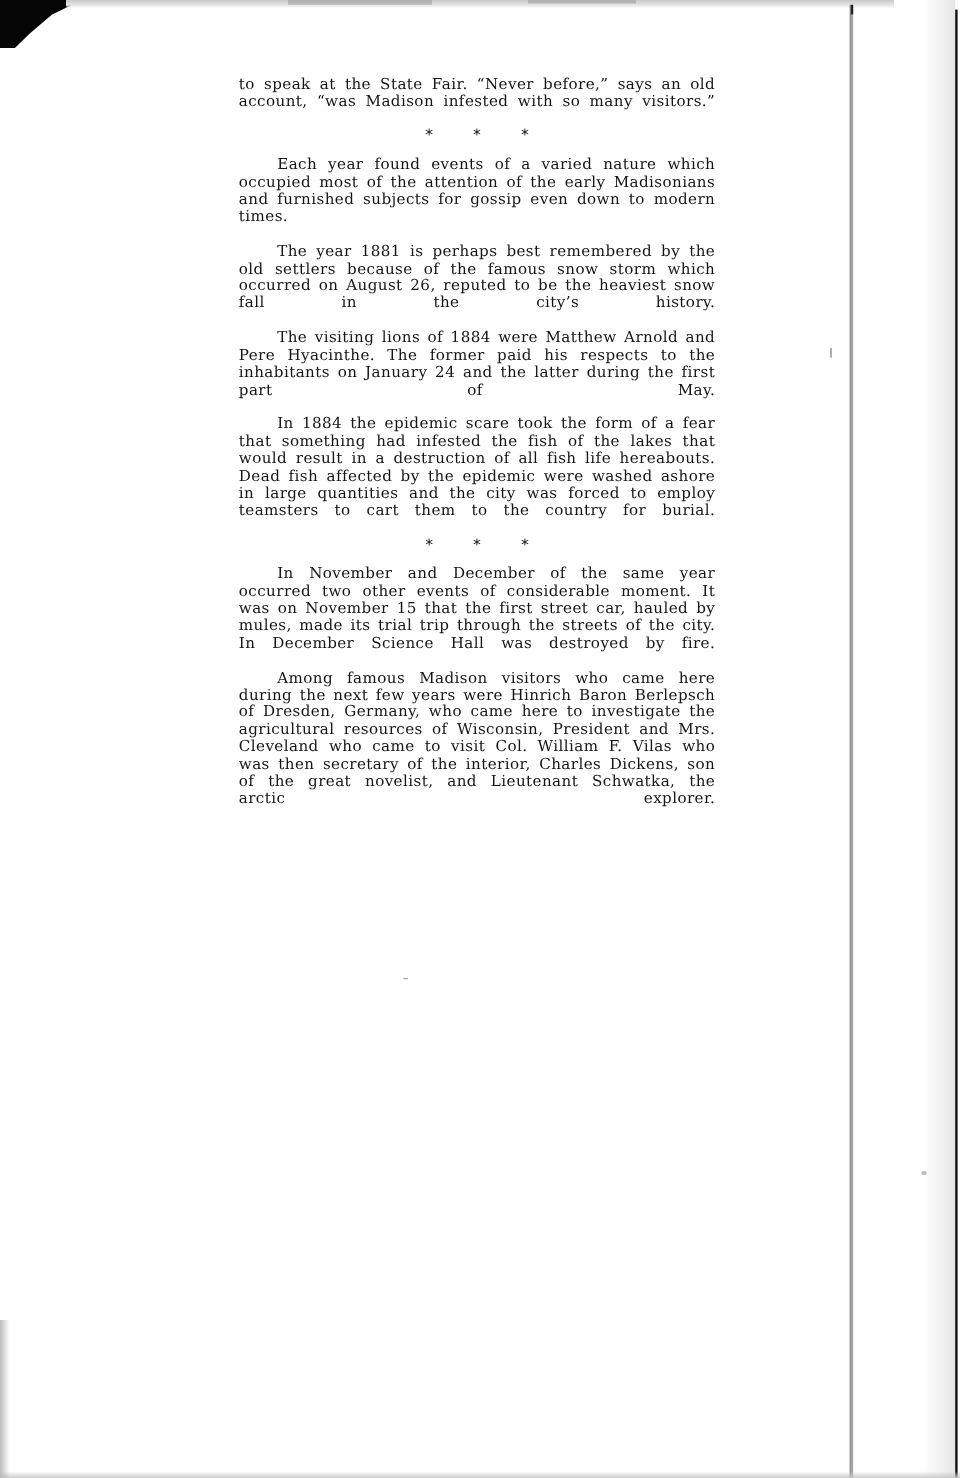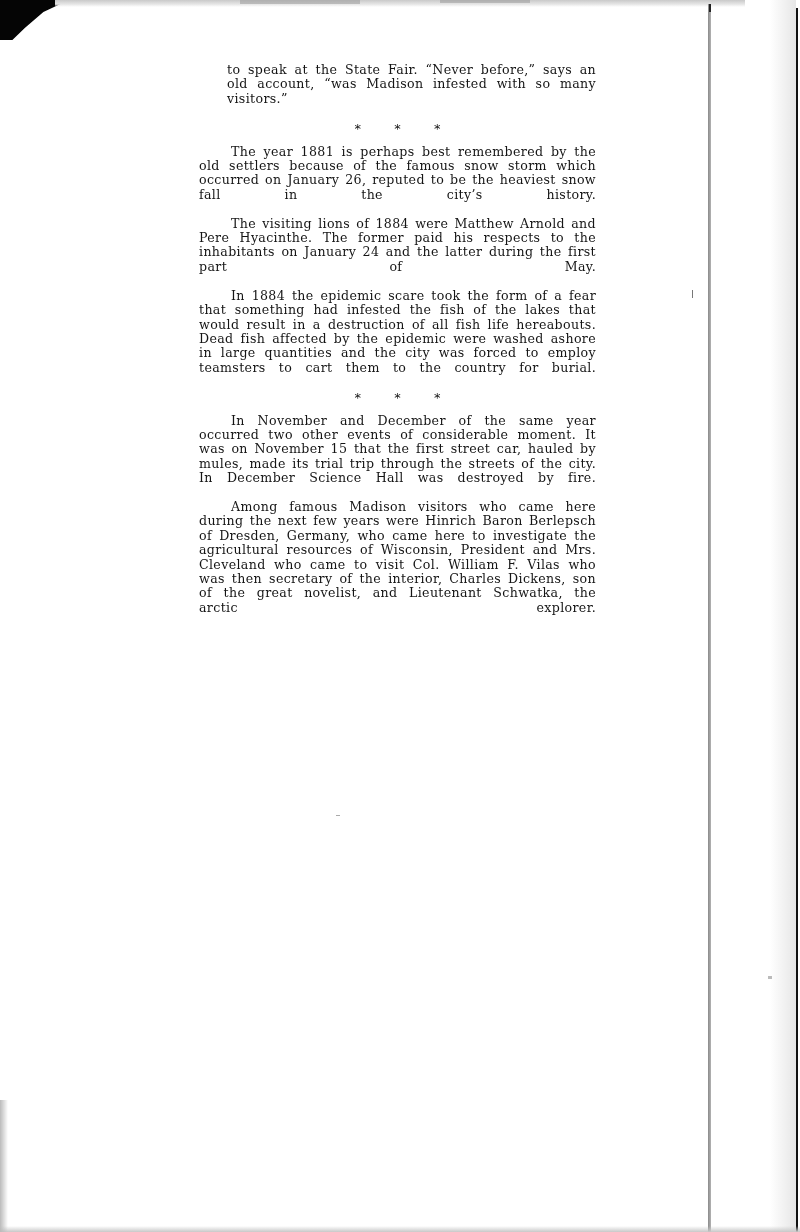--- a/index.html
+++ b/index.html
@@ -80,21 +80,21 @@
       line-height: 14.4px;
       color: #151515;
       text-align: justify;
       letter-spacing: 0.35px;
       word-spacing: 1.2px;
     }
     .column p {
       margin: 0;
       text-indent: 32px;
     }
-    .column p.noindent { text-indent: 0; margin-left: 28px; }
+    .column p.noindent { text-indent: 0; }
     .column p::after { content: ""; display: inline-block; width: 100%; height: 0; }
 
     .asterisks {
       text-align: center;
       font-family: "DejaVu Sans", sans-serif;
       font-size: 13px;
       line-height: 15px;
       letter-spacing: 14px;
       padding-left: 14px;
       margin: 0 0 9px 0;
@@ -115,20 +115,21 @@
   <div class="right-edge"></div>
   <div class="bottom-edge"></div>
   <div class="left-edge"></div>
   <div class="speck" style="left:692px;top:290px;height:8px;width:1px;"></div>
   <div class="speck" style="left:768px;top:976px;width:4px;height:3px;background:#bbb;"></div>
   <div class="speck" style="left:336px;top:815px;width:4px;height:1px;background:#aaa;"></div>
 
   <div class="column">
     <p class="noindent">to speak at the State Fair. “Never before,” says an old account, “was Madison infested with so many visitors.”</p>
     <div class="asterisks">* * *</div>
-    <p>The year 1881 is perhaps best remembered by the old settlers because of the famous snow storm which occurred on January 26, reputed to be the heaviest snow fall in the city’s history.</p>
+    <p>Each year found events of a varied nature which occupied most of the attention of the early Madisonians and furnished subjects for gossip even down to modern times.</p>
+    <p>The year 1881 is perhaps best remembered by the old settlers because of the famous snow storm which occurred on August 26, reputed to be the heaviest snow fall in the city’s history.</p>
     <p>The visiting lions of 1884 were Matthew Arnold and Pere Hyacinthe. The former paid his respects to the inhabitants on January 24 and the latter during the first part of May.</p>
     <p>In 1884 the epidemic scare took the form of a fear that something had infested the fish of the lakes that would result in a destruction of all fish life hereabouts. Dead fish affected by the epidemic were washed ashore in large quantities and the city was forced to employ teamsters to cart them to the country for burial.</p>
     <div class="asterisks">* * *</div>
     <p>In November and December of the same year occurred two other events of considerable moment. It was on November 15 that the first street car, hauled by mules, made its trial trip through the streets of the city. In December Science Hall was destroyed by fire.</p>
     <p>Among famous Madison visitors who came here during the next few years were Hinrich Baron Berlepsch of Dresden, Germany, who came here to investigate the agricultural resources of Wisconsin, President and Mrs. Cleveland who came to visit Col. William F. Vilas who was then secretary of the interior, Charles Dickens, son of the great novelist, and Lieutenant Schwatka, the arctic explorer.</p>
   </div>
 </div>
 
 </body></html>

